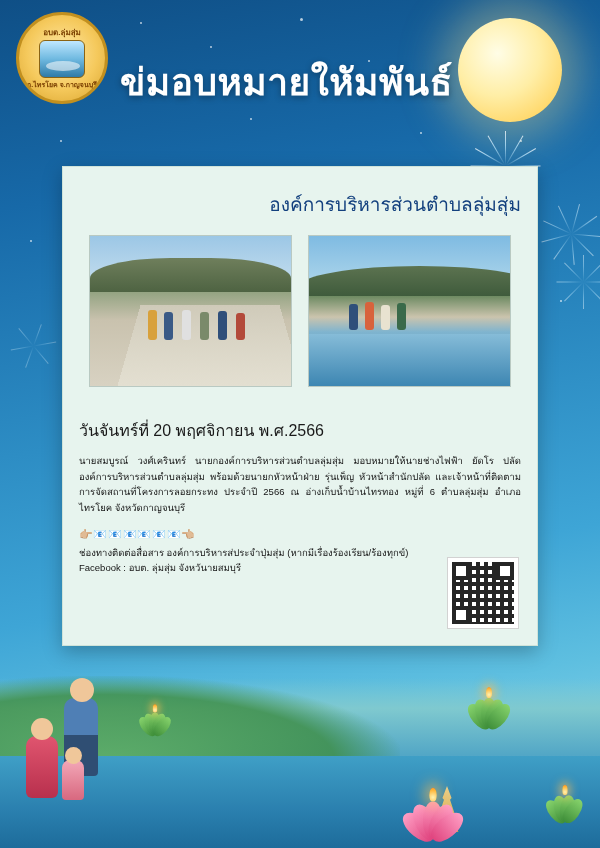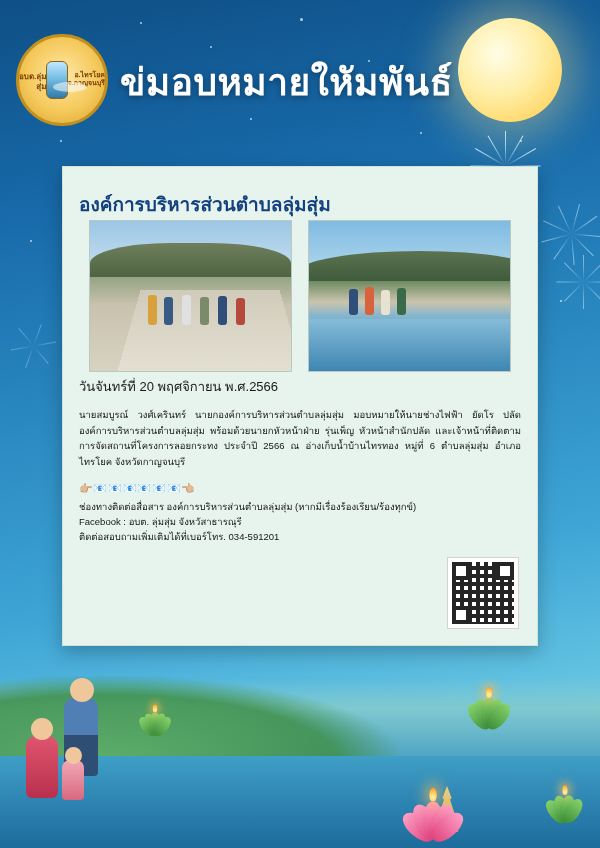--- a/index.html
+++ b/index.html
@@ -36,25 +36,25 @@
     background: linear-gradient(to top, rgba(255,255,255,0) 0%, #bfe9ff 60%, #ffffff 100%);
     transform-origin: bottom center;
   }
   .stars { position:absolute; inset:0; }
   .stars i {
     position: absolute; background: #ffffff; border-radius: 50%;
     opacity: .7;
   }
   
   .logo {
-    position: absolute; top: 34px; left: 16px;
+    position: absolute; top: 12px; left: 16px;
     width: 92px; height: 92px; border-radius: 50%;
     background: radial-gradient(circle at 50% 45%, #ffe9a8 0%, #f5c95c 55%, #d9a32c 100%);
     border: 3px solid #c2901f;
-    display: flex; 
+    display: flex; flex-direction: column;
     align-items: center; justify-content: center;
     text-align: right;
     color: #7a3f00;
     font-size: 7px; line-height: 1.15;
     overflow: hidden;
   }
   .logo .logo-top { font-size: 8px; font-weight: bold; margin-top: 3px;}
   .logo .logo-seal {
     width: 46px; height: 38px; margin: 3px 0;
     border-radius: 6px;
@@ -79,25 +79,25 @@
   
   .card {
     position: absolute; left: 62px; top: 166px;
     width: 476px; height: 480px;
     background: #e7f4ee;
     border: 1px solid #cfe3d9;
     box-shadow: 0 6px 18px rgba(0,0,0,.25);
     padding: 12px 16px;
   }
   .card-title {
-    text-align: left;
+    text-align: right;
     color: #13407e;
     font-size: 19px;
-    font-weight: bold;
-    margin: 10px 0 1px;
+    font-weight: normal;
+    margin: 10px 0 16px;
   }
   .photos { display: flex; gap: 16px; justify-content: center; }
   .photo {
     width: 203px; height: 152px;
     border: 1px solid #b9c9c2;
     position: relative; overflow: hidden;
   }
   
   .ph1 { background: linear-gradient(180deg,#9cc7e6 0%, #bcd9ec 26%, #8a9e7a 34%, #c9c2ae 56%, #d8d2c2 100%); }
   .ph1 .hill { position:absolute; top:22px; left:0; width:100%; height:34px;
@@ -107,22 +107,22 @@
   .ph1 .pg { position:absolute; bottom:46px; border-radius:3px;}
   
   .ph2 { background: linear-gradient(180deg,#7fbbe2 0%, #a9d3ea 30%, #6d8a62 40%, #cbc4ad 54%, #7fb4cf 64%, #4d90b8 100%); }
   .ph2 .hill2 { position:absolute; top:30px; left:-10px; width:120%; height:30px;
     background:linear-gradient(180deg,#5c7350,#3f5b3c); border-radius:50% 50% 0 0/70% 70% 0 0;}
   .ph2 .water { position:absolute; bottom:0; left:0; width:100%; height:52px;
     background:linear-gradient(180deg,#86bcd8,#3d86b2);}
   .ph2 .pg { position:absolute; bottom:56px; border-radius:3px;}
   
   .date {
-    margin-top: 4px;
-    font-size: 13px;
+    margin-top: 31px;
+    font-size: 16px;
     color: #1a1a1a;
   }
   .pin-line {
     margin-top: 10px;
     font-size: 10.5px;
     color: #1a1a1a;
     text-align: center;
   }
   .pin { color: #e03b2f; }
   .body-text {
@@ -308,23 +308,22 @@
     </div>
 
     <div class="date">วันจันทร์ที่ 20  พฤศจิกายน พ.ศ.2566</div>
 
 
     <div class="body-text">นายสมบูรณ์  วงศ์เครินทร์  นายกองค์การบริหารส่วนตำบลลุ่มสุ่ม มอบหมายให้นายช่างไฟฟ้า ยัดโร ปลัดองค์การบริหารส่วนตำบลลุ่มสุ่ม พร้อมด้วยนายกหัวหน้าฝ่าย รุ่นเพ็ญ หัวหน้าสำนักปลัด และเจ้าหน้าที่ติดตามการจัดสถานที่โครงการลอยกระทง ประจำปี 2566 ณ อ่างเก็บน้ำบ้านไทรทอง หมู่ที่ 6 ตำบลลุ่มสุ่ม อำเภอไทรโยค จังหวัดกาญจนบุรี</div>
 
     <div class="divider-emoji">👉🏼📧📧📧📧📧📧👈🏼</div>
 
     <div class="contact">
-      <div>ช่องทางติดต่อสื่อสาร องค์การบริหารส่วนตำบลลุ่มสุ่ม (หากมีเรื่องร้องเรียน/ร้องทุกข์)</div>
-      <div>Facebook : อบต. ลุ่มสุ่ม จังหวัสาธารณุรี</div>
-      <div>ติดต่อสอบถามเพิ่มเติมได้ที่เบอร์โทร. 034-591201</div>
+      <div>ช่องทางติดต่อสื่อสาร องค์การบริหารส่ประจำปุ่มสุ่ม (หากมีเรื่องร้องเรียน/ร้องทุกข์)</div>
+      <div>Facebook : อบต. ลุ่มสุ่ม จังหวันายสมบุรี</div>
     </div>
 
     <div class="qr">
       <div class="grid">
         <span class="eye tl"></span>
         <span class="eye tr"></span>
         <span class="eye bl"></span>
       </div>
     </div>
   </div>

